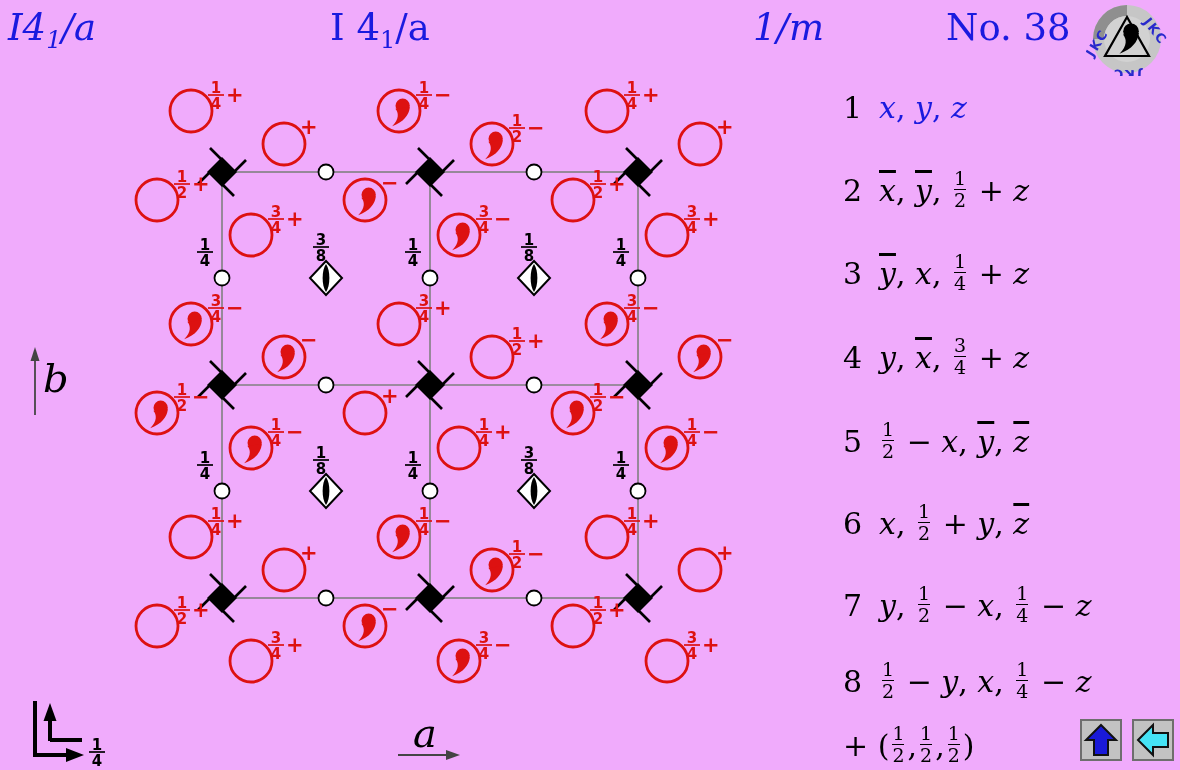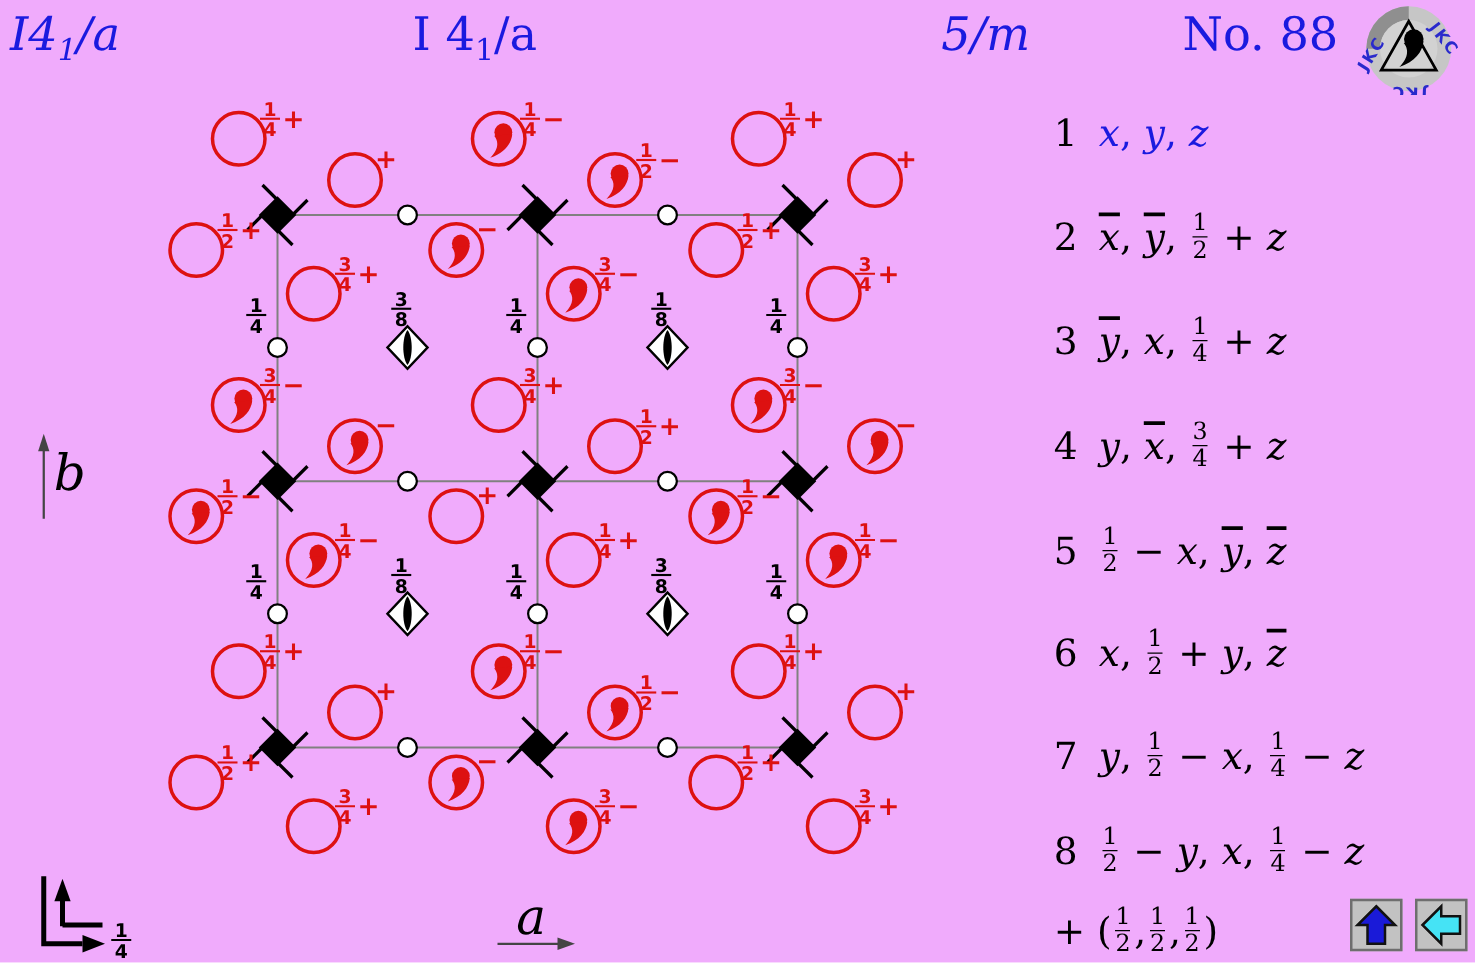--- a/index.html
+++ b/index.html
@@ -28,22 +28,22 @@
   .axis-label{font:italic 40px "DejaVu Serif","Liberation Serif",serif;fill:#000;}
   .logo-t{font:bold 13px "DejaVu Sans","Liberation Sans",sans-serif;text-anchor:middle;letter-spacing:2px;}
 </style>
 </head>
 <body>
 
 <div id="app">
   <div id="header">
       <span class="hdr" style="left:8px;color:#1a1adf;font-style:italic">I4<sub>1</sub>/a</span>
       <span class="hdr" style="left:330px;color:#1a1adf;">I 4<sub>1</sub>/a</span>
-      <span class="hdr" style="left:753px;color:#1a1adf;font-style:italic">5/m</span>
-      <span class="hdr" style="left:946px;color:#1a1adf;font-style:normal">No. 88</span>
+      <span class="hdr" style="left:753px;color:#1a1adf;font-style:italic">1/m</span>
+      <span class="hdr" style="left:946px;color:#1a1adf;font-style:normal">No. 38</span>
     </div>
   <svg id="logo" style="position:absolute;left:1086px;top:2px" width="84" height="74" viewBox="0 0 84 74">
   <circle cx="41" cy="37" r="34" fill="#c6c6c6"></circle>
   <path d="M41,3 A34,34 0 0 0 7,37 L18,37 A23,23 0 0 1 41,14 Z" fill="#8f8f8f"></path>
   <circle cx="41" cy="37" r="23" fill="#d2d2d2"></circle>
   <polygon points="41,15 19,54 63,54" fill="none" stroke="#000" stroke-width="2.2"></polygon>
   <g transform="translate(41,35) scale(1.15)">
         <circle cx="3.5" cy="-5" r="6.8" fill="#000"></circle>
   <path d="M 10.3,-3.5 C 9.5,4 4.5,10.5 -6.5,14.5 C 0.5,7.5 -0.3,1.5 -3.5,-2.2 Z" fill="#000"></path>
       </g>

